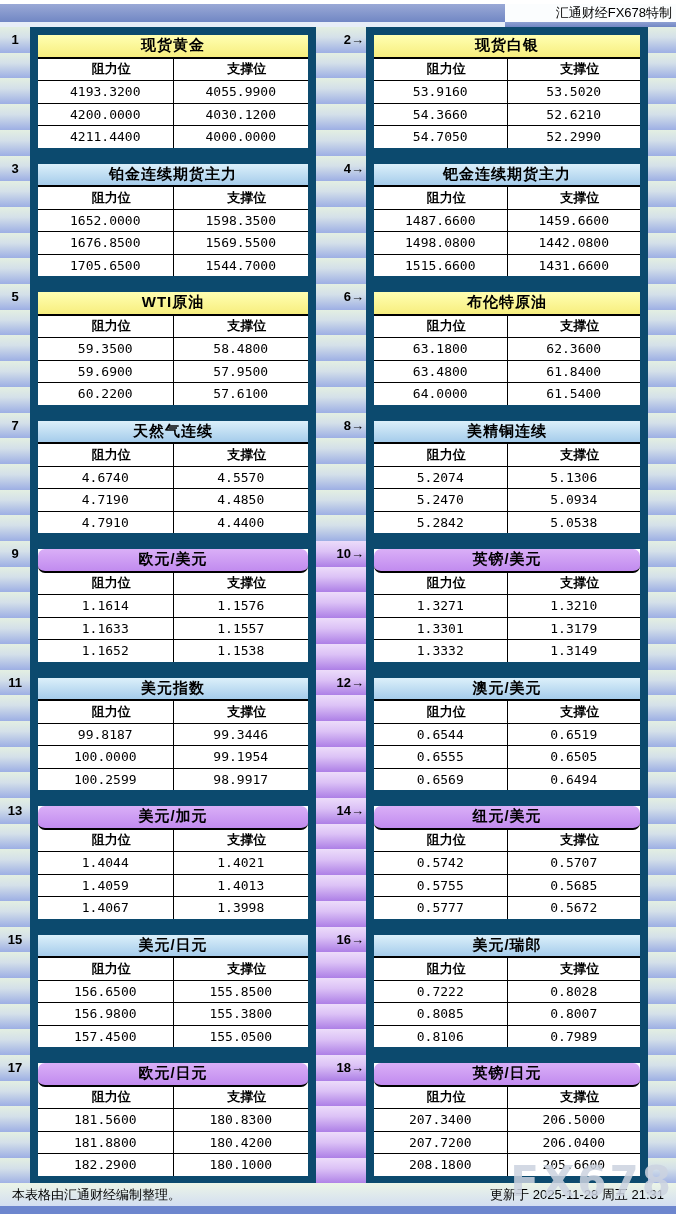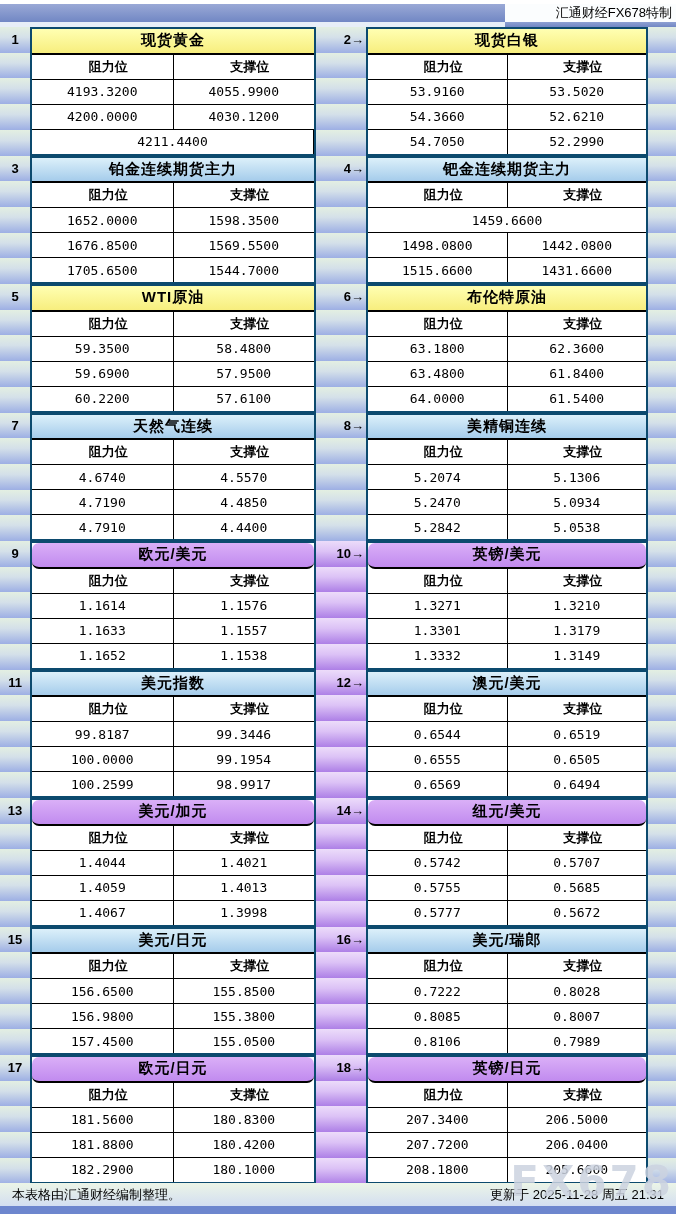--- a/index.html
+++ b/index.html
@@ -28,21 +28,21 @@
   }
   .stack{display:flex;flex-direction:column;}
   .stack .cell{flex:1;position:relative;}
   .cell.green{background:linear-gradient(180deg,#e3efe2 0%,#d4e0e9 40%,#9dafe4 100%);}
   .cell.purple{background:linear-gradient(180deg,#ecdcfa 0%,#dcc2f6 40%,#ad7fe6 100%);}
   .rowlabel{position:absolute;inset:0;display:flex;align-items:center;
     font-weight:bold;font-size:13px;white-space:nowrap;}
   .rowlabel.center{justify-content:center;}
   .rowlabel.right{justify-content:flex-end;padding-right:2px;}
   
-  .block{border:2px solid #0c4a6e;display:flex;flex-direction:column;background:#fff;box-sizing:border-box;}
+  .block{border:8px solid #0c4a6e;display:flex;flex-direction:column;background:#fff;box-sizing:border-box;}
   .trow{flex:1;display:flex;border-bottom:1px solid #000;min-height:0;}
   .trow.last{border-bottom:none;}
   .title-row{border-bottom:2px solid #000;}
   .tcell{flex:1;display:flex;align-items:center;justify-content:center;font-size:13px;min-width:0;}
   .tcell.bR{border-right:1px solid #000;}
   .title{font-weight:bold;font-size:15px;letter-spacing:1px;}
   .hcell{font-weight:bold;background:#fff;margin-left:12px;}
   .vcell{font-family:"DejaVu Sans Mono","Liberation Mono",monospace;font-size:13px;background:#fff;}
   .theme-yellow .title-row{background:linear-gradient(180deg,#ffffb2 0%,#f7ee7e 100%);}
   .theme-blue .title-row{background:linear-gradient(180deg,#dcf0fa 0%,#a5cceb 100%);}
@@ -100,20 +100,21 @@
         <div class="trow">
           <div class="tcell vcell bR">4193.3200</div>
           <div class="tcell vcell">4055.9900</div>
         </div>
         <div class="trow">
           <div class="tcell vcell bR">4200.0000</div>
           <div class="tcell vcell">4030.1200</div>
         </div>
         <div class="trow last">
           <div class="tcell vcell bR">4211.4400</div>
+          <div class="tcell vcell">4000.0000</div>
         </div>
       </div>
       <div class="stack">
         <div class="cell green">
           <span class="rowlabel right">2→</span>
         </div>
         <div class="cell green"></div>
         <div class="cell green"></div>
         <div class="cell green"></div>
         <div class="cell green"></div>
@@ -187,20 +188,21 @@
       </div>
       <div class="block theme-blue">
         <div class="trow title-row">
           <div class="tcell title">钯金连续期货主力</div>
         </div>
         <div class="trow">
           <div class="tcell hcell bR">阻力位</div>
           <div class="tcell hcell">支撑位</div>
         </div>
         <div class="trow">
+          <div class="tcell vcell bR">1487.6600</div>
           <div class="tcell vcell">1459.6600</div>
         </div>
         <div class="trow">
           <div class="tcell vcell bR">1498.0800</div>
           <div class="tcell vcell">1442.0800</div>
         </div>
         <div class="trow last">
           <div class="tcell vcell bR">1515.6600</div>
           <div class="tcell vcell">1431.6600</div>
         </div>

